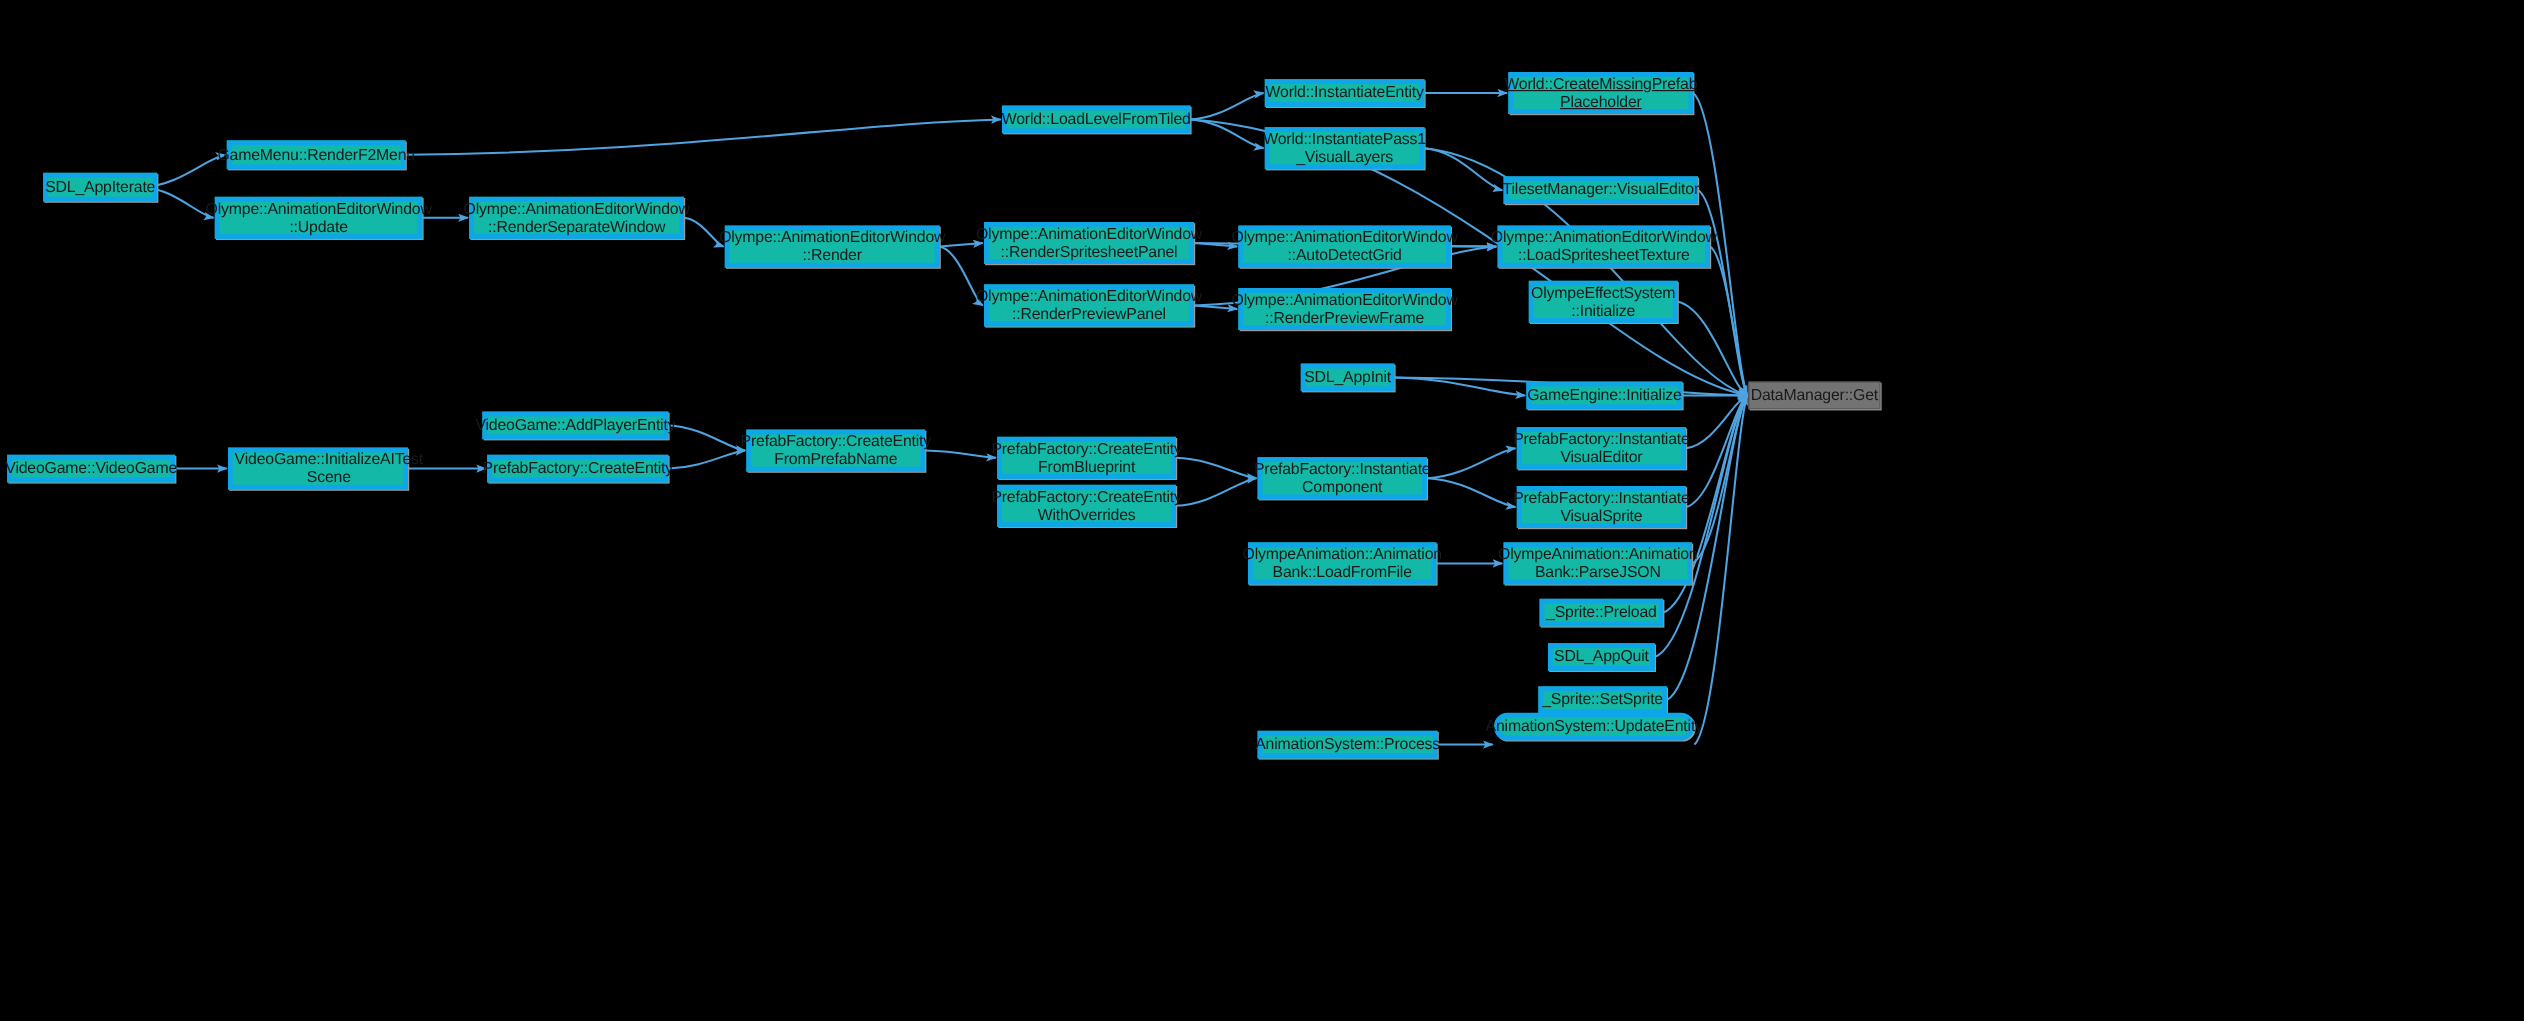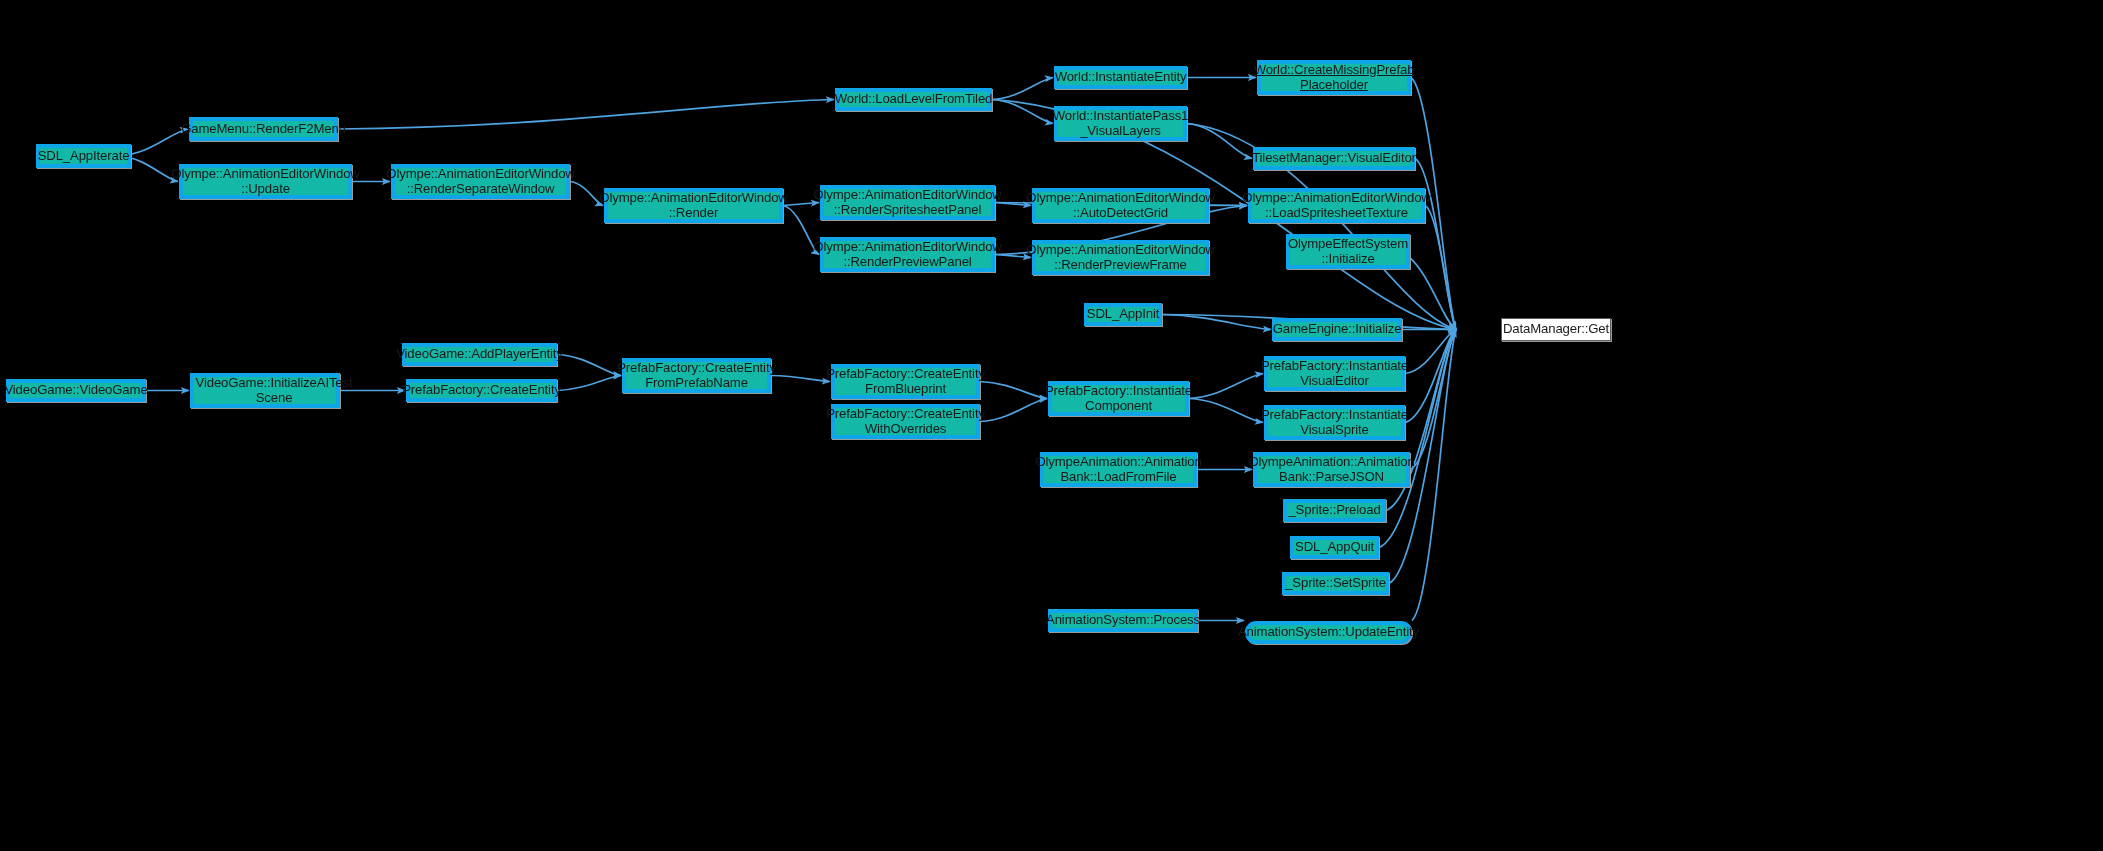--- a/index.html
+++ b/index.html
@@ -24,23 +24,22 @@
     justify-content:center;
     text-align:center;
     line-height:1.12;
     font-size:13.2px;
     letter-spacing:-0.15px;
     white-space:pre-line;
     padding:1px 4px;
     cursor:pointer;
   }
   .node.hub{
-    background:#ffffff;
+    background:#737373;
     border:1px solid #5e5e5e;
-    margin-left:44px;
   }
 </style>
 </head>
 <body>
 
 <div id="canvas">
   <svg class="edges">
     <defs>
       <marker id="arrow" markerWidth="9" markerHeight="7" refX="8.2" refY="3.5" orient="auto" markerUnits="userSpaceOnUse">
         <path d="M0,0 L9,3.5 L0,7 L2,3.5 z" fill="#4ea3e0"></path>
@@ -111,21 +110,21 @@
 _VisualLayers</div>
       <div class="node" style="left: 1032px; top: 188px; width: 177px; height: 35px;">Olympe::AnimationEditorWindow
 ::AutoDetectGrid</div>
       <div class="node" style="left: 1032px; top: 240px; width: 177px; height: 35px;">Olympe::AnimationEditorWindow
 ::RenderPreviewFrame</div>
       <div class="node" style="left: 1257px; top: 60px; width: 154px; height: 35px; text-decoration: underline;">World::CreateMissingPrefab
 Placeholder</div>
       <div class="node" style="left: 1253px; top: 147px; width: 162px; height: 23px;">TilesetManager::VisualEditor</div>
       <div class="node" style="left: 1248px; top: 188px; width: 177px; height: 35px;">Olympe::AnimationEditorWindow
 ::LoadSpritesheetTexture</div>
-      <div class="node" style="left: 1274px; top: 234px; width: 124px; height: 35px; margin-left: 12px;">OlympeEffectSystem
+      <div class="node" style="left: 1274px; top: 234px; width: 124px; height: 35px;">OlympeEffectSystem
 ::Initialize</div>
       <div class="node" style="left: 1084px; top: 303px; width: 78px; height: 23px;">SDL_AppInit</div>
       <div class="node" style="left: 1272px; top: 318px; width: 130px; height: 23px;">GameEngine::Initialize</div>
       <div class="node hub" style="left: 1457px; top: 318px; width: 110px; height: 23px;">DataManager::Get</div>
       <div class="node" style="left: 6px; top: 379px; width: 140px; height: 23px;">VideoGame::VideoGame</div>
       <div class="node" style="left: 190px; top: 373px; width: 150px; height: 35px; padding-left: 22px;">VideoGame::InitializeAITest
 Scene</div>
       <div class="node" style="left: 402px; top: 343px; width: 155px; height: 23px;">VideoGame::AddPlayerEntity</div>
       <div class="node" style="left: 406px; top: 379px; width: 151px; height: 23px;">PrefabFactory::CreateEntity</div>
       <div class="node" style="left: 622px; top: 358px; width: 149px; height: 35px;">PrefabFactory::CreateEntity
@@ -141,15 +140,15 @@
       <div class="node" style="left: 1264px; top: 405px; width: 141px; height: 35px;">PrefabFactory::Instantiate
 VisualSprite</div>
       <div class="node" style="left: 1040px; top: 452px; width: 157px; height: 35px;">OlympeAnimation::Animation
 Bank::LoadFromFile</div>
       <div class="node" style="left: 1253px; top: 452px; width: 157px; height: 35px;">OlympeAnimation::Animation
 Bank::ParseJSON</div>
       <div class="node" style="left: 1283px; top: 499px; width: 103px; height: 23px;">_Sprite::Preload</div>
       <div class="node" style="left: 1290px; top: 536px; width: 89px; height: 23px;">SDL_AppQuit</div>
       <div class="node" style="left: 1282px; top: 572px; width: 107px; height: 23px;">_Sprite::SetSprite</div>
       <div class="node" style="left: 1048px; top: 609px; width: 150px; height: 23px;">AnimationSystem::Process</div>
-      <div class="node" style="left: 1245px; top: 621px; width: 167px; height: 23px; border-radius: 11px;">AnimationSystem::UpdateEntity</div>
+      <div class="node" style="left: 1245px; top: 594px; width: 167px; height: 23px; border-radius: 11px;">AnimationSystem::UpdateEntity</div>
     </div>
 </div>
 
 </body></html>

